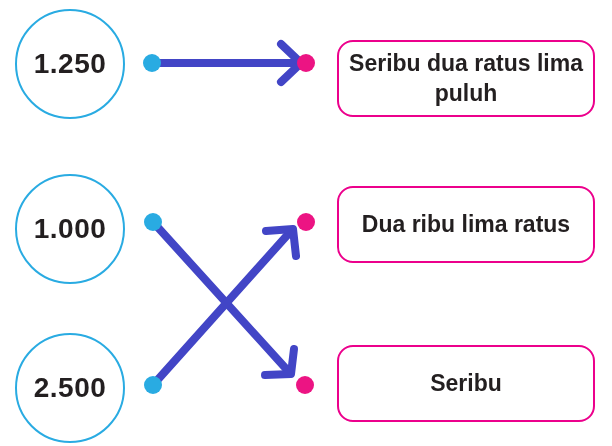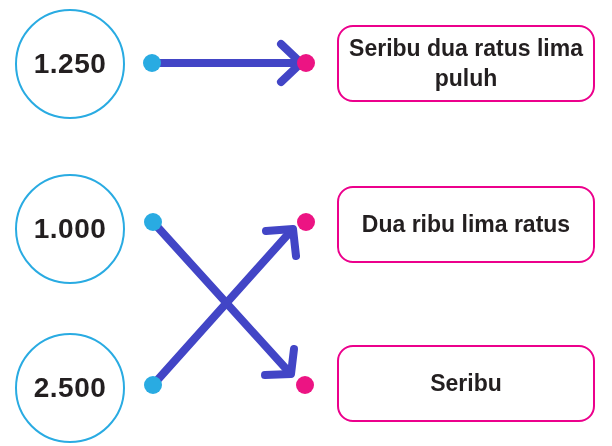--- a/index.html
+++ b/index.html
@@ -42,21 +42,21 @@
     align-items: center;
     justify-content: center;
     text-align: center;
     font-size: 23px;
     font-weight: bold;
     line-height: 1.3;
     padding: 0 8px;
     color: var(--text, #231F20);
     background: var(--background, #fff);
   }
-  #box-1 { top: 25px; }
+  #box-1 { top: 40px; }
   #box-2 { top: 186px; }
   #box-3 { top: 345px; }
   svg.overlay { position: absolute; left: 0; top: 0; }
   .arrow {
     stroke: var(--arrow, #4245C6);
     stroke-width: 8;
     fill: none;
     stroke-linecap: round;
     stroke-linejoin: round;
   }

